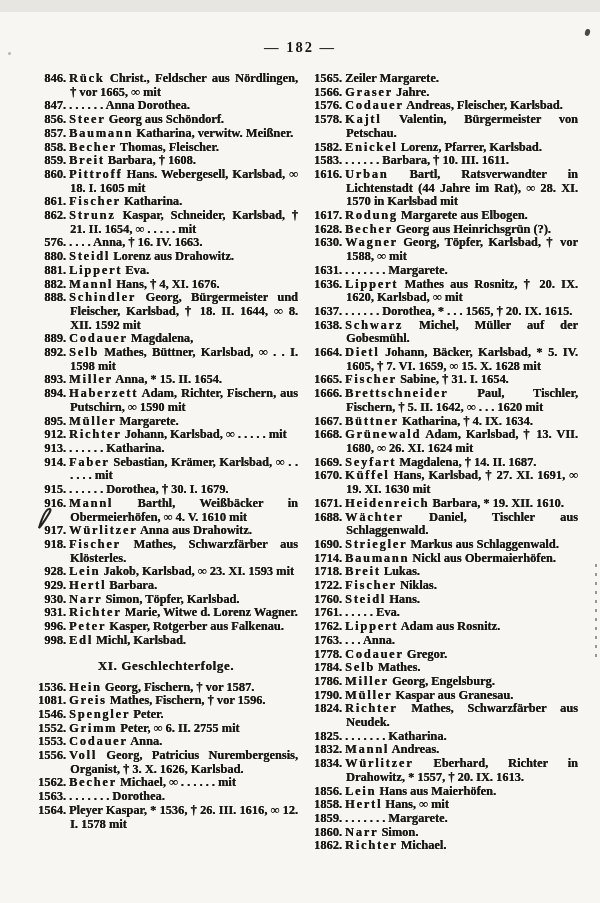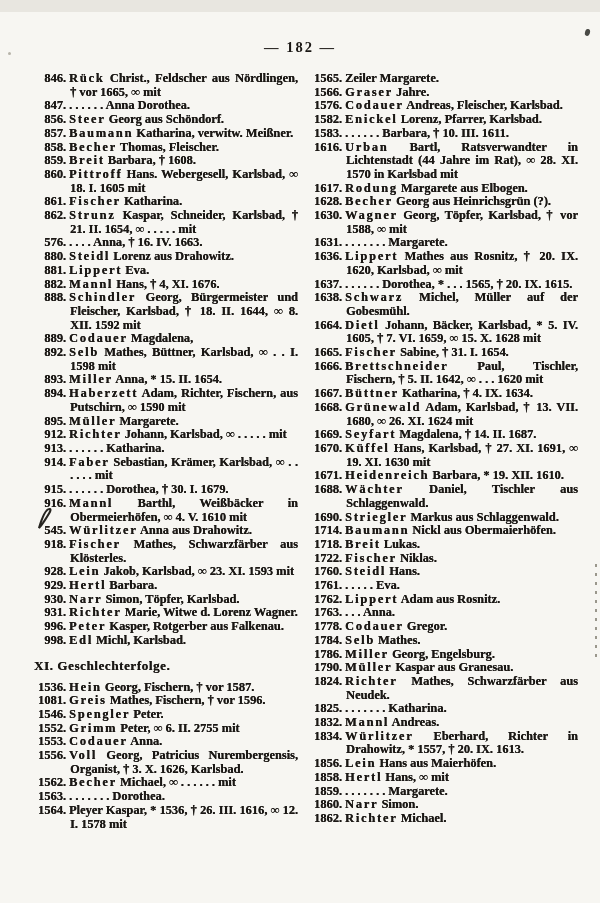--- a/index.html
+++ b/index.html
@@ -18,21 +18,21 @@
   .col-left  { left:34px;  width:264px; }
   .col-right { left:310px; width:268px; }
   .entry {
     font-size:12.4px; line-height:13.7px; text-align:justify;
     padding-left:36px; text-indent:-36px;
     text-shadow:0.2px 0 0 currentColor;
   }
   .num { display:inline-block; width:32px; text-align:right; text-indent:0; margin-right:3px; }
   .sperr { letter-spacing:1.8px; }
   .section-heading {
-    font-size:13px; line-height:14px; 
+    font-size:13px; line-height:14px; text-align:center;
     margin:11px 0 8px; letter-spacing:0.6px;
     text-shadow:0.2px 0 0 currentColor;
   }
   
   .speck-top-right {
     position:absolute; left:585px; top:17px; width:5px; height:7px;
     background:#4a4a46; border-radius:45% 60% 50% 55%; transform:rotate(18deg);
   }
   .speck-left { position:absolute; left:8px; top:40px; width:3px; height:3px; background:#b7b4aa; border-radius:50%; }
   .pen-mark { position:absolute; left:36px; top:492px; }
@@ -70,21 +70,21 @@
       <div class="entry"><span class="num">889.</span><span class="surname sperr">Codauer</span> <span>Magdalena,</span></div>
       <div class="entry"><span class="num">892.</span><span class="surname sperr">Selb</span> <span>Mathes, Büttner, Karlsbad, ∞ . . I. 1598 mit</span></div>
       <div class="entry"><span class="num">893.</span><span class="surname sperr">Miller</span> <span>Anna, * 15. II. 1654.</span></div>
       <div class="entry"><span class="num">894.</span><span class="surname sperr">Haberzett</span> <span>Adam, Richter, Fischern, aus Putschirn, ∞ 1590 mit</span></div>
       <div class="entry"><span class="num">895.</span><span class="surname sperr">Müller</span> <span>Margarete.</span></div>
       <div class="entry"><span class="num">912.</span><span class="surname sperr">Richter</span> <span>Johann, Karlsbad, ∞ . . . . . mit</span></div>
       <div class="entry"><span class="num">913.</span><span>. . . . . . Katharina.</span></div>
       <div class="entry"><span class="num">914.</span><span class="surname sperr">Faber</span> <span>Sebastian, Krämer, Karlsbad, ∞ . . . . . . mit</span></div>
       <div class="entry"><span class="num">915.</span><span>. . . . . . Dorothea, † 30. I. 1679.</span></div>
       <div class="entry"><span class="num">916.</span><span class="surname sperr">Mannl</span> <span>Barthl, Weißbäcker in Obermeierhöfen, ∞ 4. V. 1610 mit</span></div>
-      <div class="entry"><span class="num">545.</span><span class="surname sperr">Würlitzer</span> <span>Anna aus Drahowitz.</span></div>
+      <div class="entry"><span class="num">917.</span><span class="surname sperr">Würlitzer</span> <span>Anna aus Drahowitz.</span></div>
       <div class="entry"><span class="num">918.</span><span class="surname sperr">Fischer</span> <span>Mathes, Schwarzfärber aus Klösterles.</span></div>
       <div class="entry"><span class="num">928.</span><span class="surname sperr">Lein</span> <span>Jakob, Karlsbad, ∞ 23. XI. 1593 mit</span></div>
       <div class="entry"><span class="num">929.</span><span class="surname sperr">Hertl</span> <span>Barbara.</span></div>
       <div class="entry"><span class="num">930.</span><span class="surname sperr">Narr</span> <span>Simon, Töpfer, Karlsbad.</span></div>
       <div class="entry"><span class="num">931.</span><span class="surname sperr">Richter</span> <span>Marie, Witwe d. Lorenz Wagner.</span></div>
       <div class="entry"><span class="num">996.</span><span class="surname sperr">Peter</span> <span>Kasper, Rotgerber aus Falkenau.</span></div>
       <div class="entry"><span class="num">998.</span><span class="surname sperr">Edl</span> <span>Michl, Karlsbad.</span></div>
       <div class="section-heading">XI. Geschlechterfolge.</div>
       <div class="entry"><span class="num">1536.</span><span class="surname sperr">Hein</span> <span>Georg, Fischern, † vor 1587.</span></div>
       <div class="entry"><span class="num">1081.</span><span class="surname sperr">Greis</span> <span>Mathes, Fischern, † vor 1596.</span></div>
@@ -93,20 +93,21 @@
       <div class="entry"><span class="num">1553.</span><span class="surname sperr">Codauer</span> <span>Anna.</span></div>
       <div class="entry"><span class="num">1556.</span><span class="surname sperr">Voll</span> <span>Georg, Patricius Nurembergensis, Organist, † 3. X. 1626, Karlsbad.</span></div>
       <div class="entry"><span class="num">1562.</span><span class="surname sperr">Becher</span> <span>Michael, ∞ . . . . . . mit</span></div>
       <div class="entry"><span class="num">1563.</span><span>. . . . . . . Dorothea.</span></div>
       <div class="entry"><span class="num">1564.</span><span class="surname">Pleyer</span> <span>Kaspar, * 1536, † 26. III. 1616, ∞ 12. I. 1578 mit</span></div>
     </div>
   <div class="col col-right" id="col-right">
       <div class="entry"><span class="num">1565.</span><span class="surname">Zeiler</span> <span>Margarete.</span></div>
       <div class="entry"><span class="num">1566.</span><span class="surname sperr">Graser</span> <span>Jahre.</span></div>
       <div class="entry"><span class="num">1576.</span><span class="surname sperr">Codauer</span> <span>Andreas, Fleischer, Karlsbad.</span></div>
+      <div class="entry"><span class="num">1578.</span><span class="surname sperr">Kajtl</span> <span>Valentin, Bürgermeister von Petschau.</span></div>
       <div class="entry"><span class="num">1582.</span><span class="surname sperr">Enickel</span> <span>Lorenz, Pfarrer, Karlsbad.</span></div>
       <div class="entry"><span class="num">1583.</span><span>. . . . . . Barbara, † 10. III. 1611.</span></div>
       <div class="entry"><span class="num">1616.</span><span class="surname sperr">Urban</span> <span>Bartl, Ratsverwandter in Lichtenstadt (44 Jahre im Rat), ∞ 28. XI. 1570 in Karlsbad mit</span></div>
       <div class="entry"><span class="num">1617.</span><span class="surname sperr">Rodung</span> <span>Margarete aus Elbogen.</span></div>
       <div class="entry"><span class="num">1628.</span><span class="surname sperr">Becher</span> <span>Georg aus Heinrichsgrün (?).</span></div>
       <div class="entry"><span class="num">1630.</span><span class="surname sperr">Wagner</span> <span>Georg, Töpfer, Karlsbad, † vor 1588, ∞ mit</span></div>
       <div class="entry"><span class="num">1631.</span><span>. . . . . . . Margarete.</span></div>
       <div class="entry"><span class="num">1636.</span><span class="surname sperr">Lippert</span> <span>Mathes aus Rosnitz, † 20. IX. 1620, Karlsbad, ∞ mit</span></div>
       <div class="entry"><span class="num">1637.</span><span>. . . . . . Dorothea, * . . . 1565, † 20. IX. 1615.</span></div>
       <div class="entry"><span class="num">1638.</span><span class="surname sperr">Schwarz</span> <span>Michel, Müller auf der Gobesmühl.</span></div>

